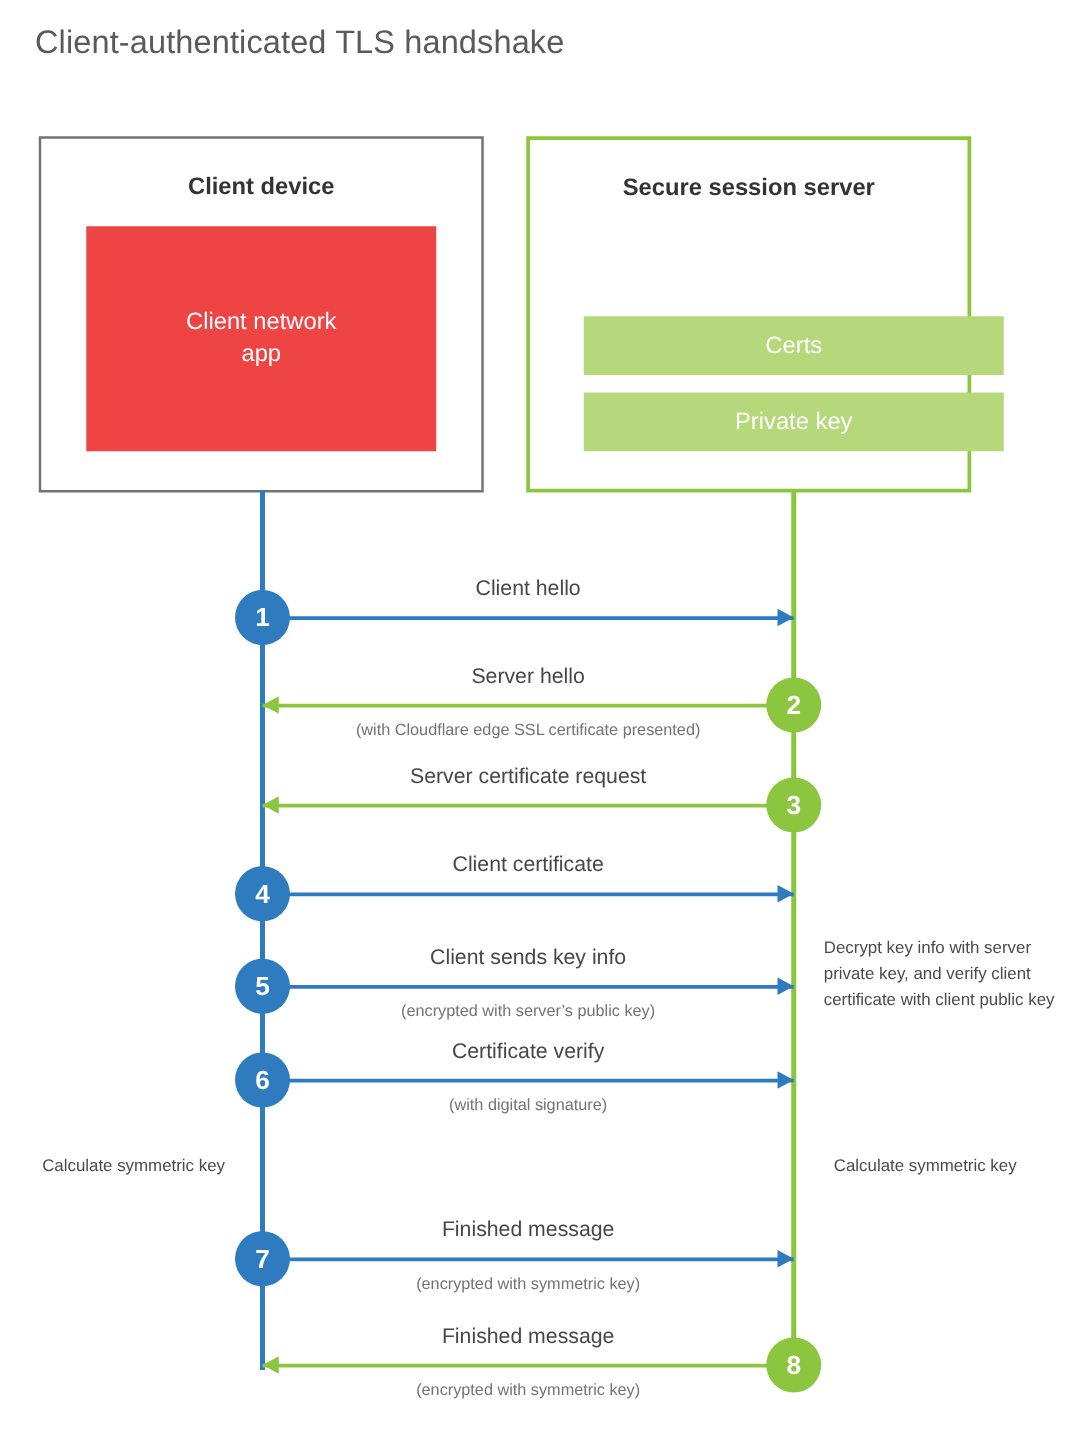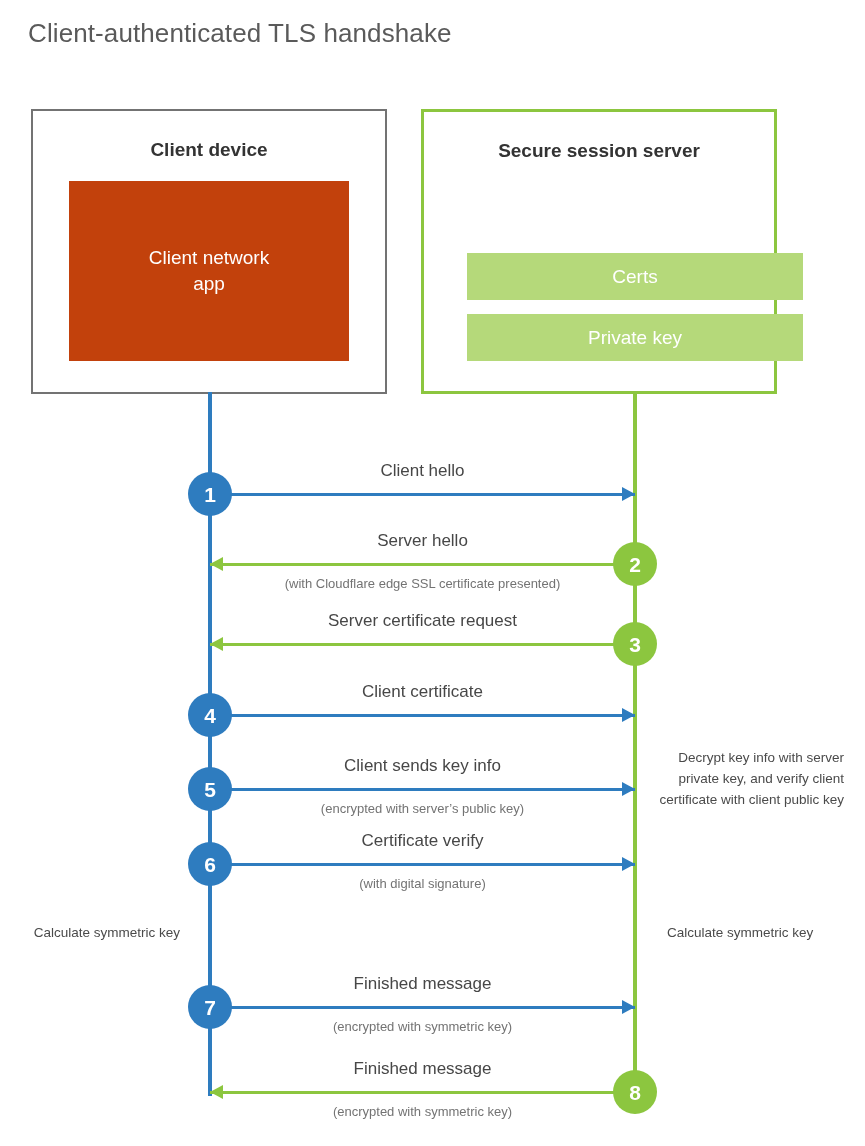--- a/index.html
+++ b/index.html
@@ -61,21 +61,21 @@
     font-weight: bold;
     color: #333333;
   }
 
   #client-app-block {
     position: absolute;
     left: 36px;
     top: 70px;
     width: 280px;
     height: 180px;
-    background: #c2410c;
+    background: #ef4444;
     color: #ffffff;
     font-size: 19px;
     display: flex;
     align-items: center;
     justify-content: center;
     text-align: center;
     line-height: 1.35;
   }
 
   .server-bar {
@@ -183,21 +183,21 @@
   .side-note {
     position: absolute;
     font-size: 13.5px;
     line-height: 1.55;
     color: #4a4a4a;
   }
   #note-decrypt {
     left: 659px;
     top: 748px;
     width: 185px;
-    text-align: right;
+    text-align: left;
   }
   #note-calc-client {
     left: 20px;
     top: 923px;
     width: 160px;
     text-align: right;
   }
   #note-calc-server {
     left: 667px;
     top: 923px;

